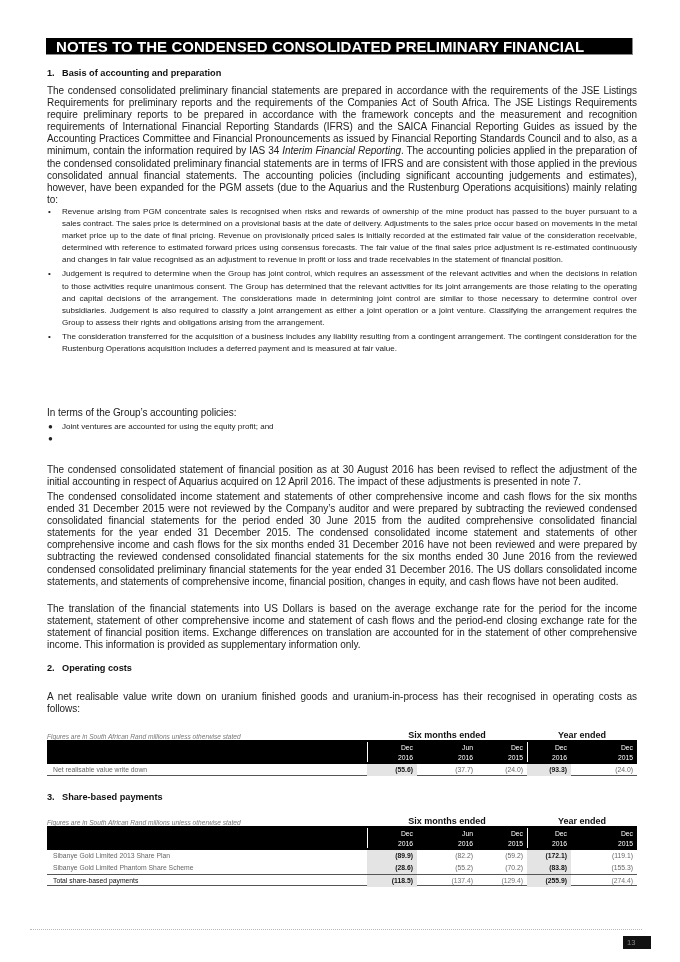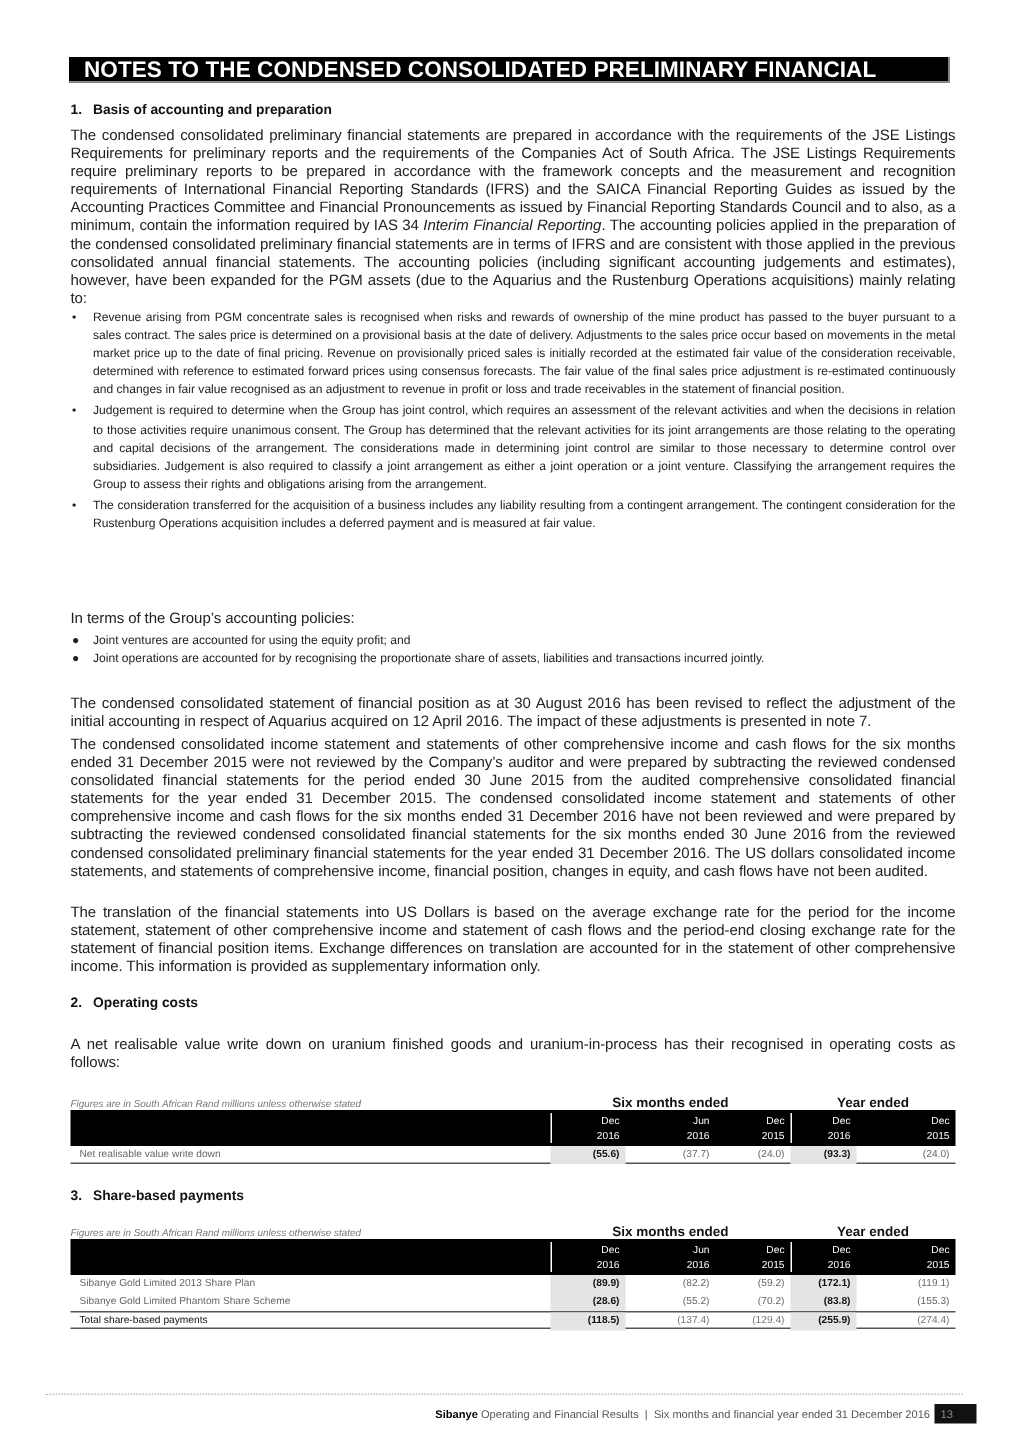--- a/index.html
+++ b/index.html
@@ -100,21 +100,20 @@
 
 <div class="para" style="top:407px;">In terms of the Group’s accounting policies:</div>
 
 <div class="bullet-block" style="top:421px;">
   <div class="bullet">
     <span class="mark">●</span>
     <span>Joint ventures are accounted for using the equity profit; and</span>
   </div>
   <div class="bullet">
     <span class="mark">●</span>
-    <span>Joint operations are accounted for by recognising the proportionate share of assets, liabilities and transactions incurred jointly.</span>
   </div>
 </div>
 
 <div class="para" style="top:464px;">The condensed consolidated statement of financial position as at 30 August 2016 has been revised to reflect the adjustment of the initial accounting in respect of Aquarius acquired on 12 April 2016. The impact of these adjustments is presented in note 7.</div>
 <div class="para" style="top:491px;">The condensed consolidated income statement and statements of other comprehensive income and cash flows for the six months ended 31 December 2015 were not reviewed by the Company’s auditor and were prepared by subtracting the reviewed condensed consolidated financial statements for the period ended 30 June 2015 from the audited comprehensive consolidated financial statements for the year ended 31 December 2015. The condensed consolidated income statement and statements of other comprehensive income and cash flows for the six months ended 31 December 2016 have not been reviewed and were prepared by subtracting the reviewed condensed consolidated financial statements for the six months ended 30 June 2016 from the reviewed condensed consolidated preliminary financial statements for the year ended 31 December 2016. The US dollars consolidated income statements, and statements of comprehensive income, financial position, changes in equity, and cash flows have not been audited.</div>
 <div class="para" style="top:603px;">The translation of the financial statements into US Dollars is based on the average exchange rate for the period for the income statement, statement of other comprehensive income and statement of cash flows and the period-end closing exchange rate for the statement of financial position items. Exchange differences on translation are accounted for in the statement of other comprehensive income. This information is provided as supplementary information only.</div>
 
 <div class="section-heading" style="top:663px;">
   <span class="num">2.</span><span>Operating costs</span>
 </div>
@@ -215,15 +214,14 @@
     <span class="cell c1 bold shade">(118.5)</span>
     <span class="cell c2">(137.4)</span>
     <span class="cell c3">(129.4)</span>
     <span class="cell c4 bold shade">(255.9)</span>
     <span class="cell c5">(274.4)</span>
   </div>
 </div>
 
 <div class="footer-line"></div>
 <div class="footer">
-  <span class="footer-text"><span class="brand">Sibanye</span><span style="white-space:pre;"> Operating and Financial Results  |  Six months and financial year ended 31 December 2016</span></span>
   <span class="page-num">13</span>
 </div>
 
 </body></html>

